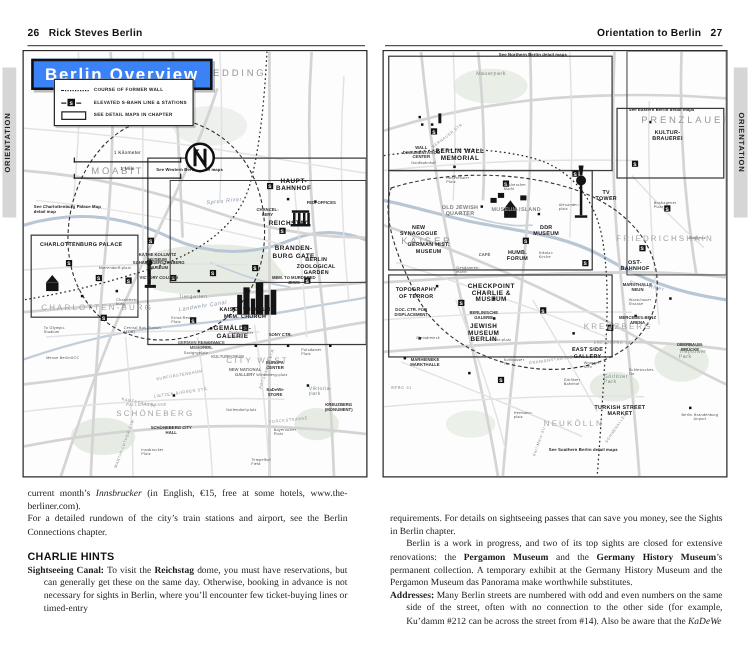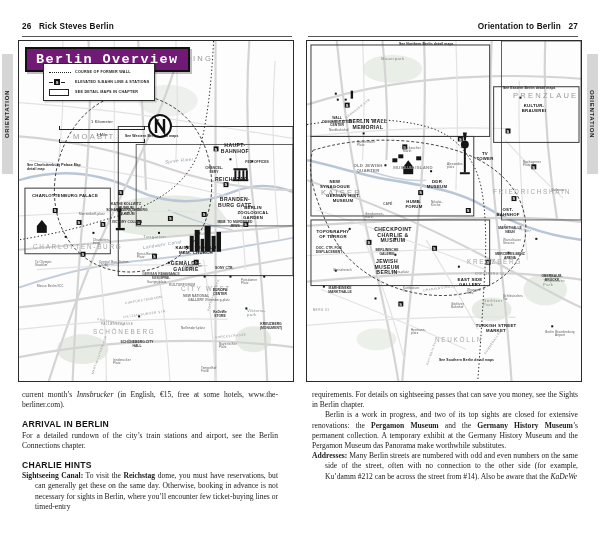--- a/index.html
+++ b/index.html
@@ -57,22 +57,22 @@
     background:#fcfcfc;
     overflow:hidden;
   }
   .mapframe.lf { left:18px; right:6px; }
   .mapframe.rt { left:6px; right:18px; }
   .mapsvg { position:absolute; inset:0; width:100%; height:100%; }
 
   
   .maptitle {
     position:absolute; left:6px; top:6px;
-    background:#701a75; color:#fff;
-    font-family:Liberation Mono, monospace;
+    background:#3b82f6; color:#fff;
+    font-family:Liberation Sans, sans-serif;
     font-weight:bold; font-size:13.5px; letter-spacing:1.4px;
     padding:2.5px 9px 3.5px 9px;
     border:2px solid #111;
     box-shadow:2px 2px 0 rgba(0,0,0,.25);
     z-index:6;
   }
 
   
   .legend {
     position:absolute; left:24px; top:22px;
@@ -126,21 +126,21 @@
   .seemap { font-size:3.4px; font-weight:bold; color:#222; letter-spacing:.1px; }
 
   
   .col {
     position:absolute; bottom:10px;
     font-family:"Liberation Serif", serif;
     font-size:7.6px; line-height:10.2px; text-align:justify;
     color:#1a1a1a;
   }
   .col.lf { left:22px; width:256px; top:390px; }
-  .col.rt { left:12px; width:266px; top:390px; }
+  .col.rt { left:12px; width:266px; top:410px; }
   .col p { margin:0; }
   .col p.ind { text-indent:13px; }
   .col h3 {
     font-family:"Liberation Sans", sans-serif;
     font-size:8.6px; font-weight:bold; letter-spacing:.25px;
     margin:9px 0 1px 0; color:#111;
   }
   .hang { padding-left:13px; text-indent:-13px; }
   .b { font-weight:bold; }
   .i { font-style:italic; }
@@ -396,21 +396,20 @@
       <div class="mlbl tiny" style="left:142px; top:232px; width:22px; white-space:normal;">Leipziger-platz</div>
       <div class="mlbl tiny" style="left:222px; top:238px; width:22px; white-space:normal;">Potsdamer Platz</div>
       <div class="mlbl tiny" style="left:200px; top:302px; width:22px; white-space:normal;">Bayerischer Platz</div>
       <div class="mlbl tiny" style="left:94px; top:318px; width:24px; white-space:normal;">Innsbrucker Platz</div>
       <div class="mlbl tiny" style="left:182px; top:326px; width:24px; white-space:normal;">Tempelhof Field</div>
     </div>
 
     <div class="col lf">
       <div>
           <p>current month’s <span class="i">Innsbrucker</span> (in English, €15, free at some hotels, www.the-berliner.com).</p>
-          <h3>ARRIVAL IN BERLIN</h3>
           <p>For a detailed rundown of the city’s train stations and airport, see the Berlin Connections chapter.</p>
           <h3>CHARLIE HINTS</h3>
           <p class="hang"><span class="b">Sightseeing Canal:</span> To visit the <span class="b">Reichstag</span> dome, you must have reservations, but can generally get these on the same day. Otherwise, booking in advance is not necessary for sights in Berlin, where you’ll encounter few ticket-buying lines or timed-entry</p>
         </div>
     </div>
   </div>
 
   <div class="page right">
 
     <div class="runhead rt">

